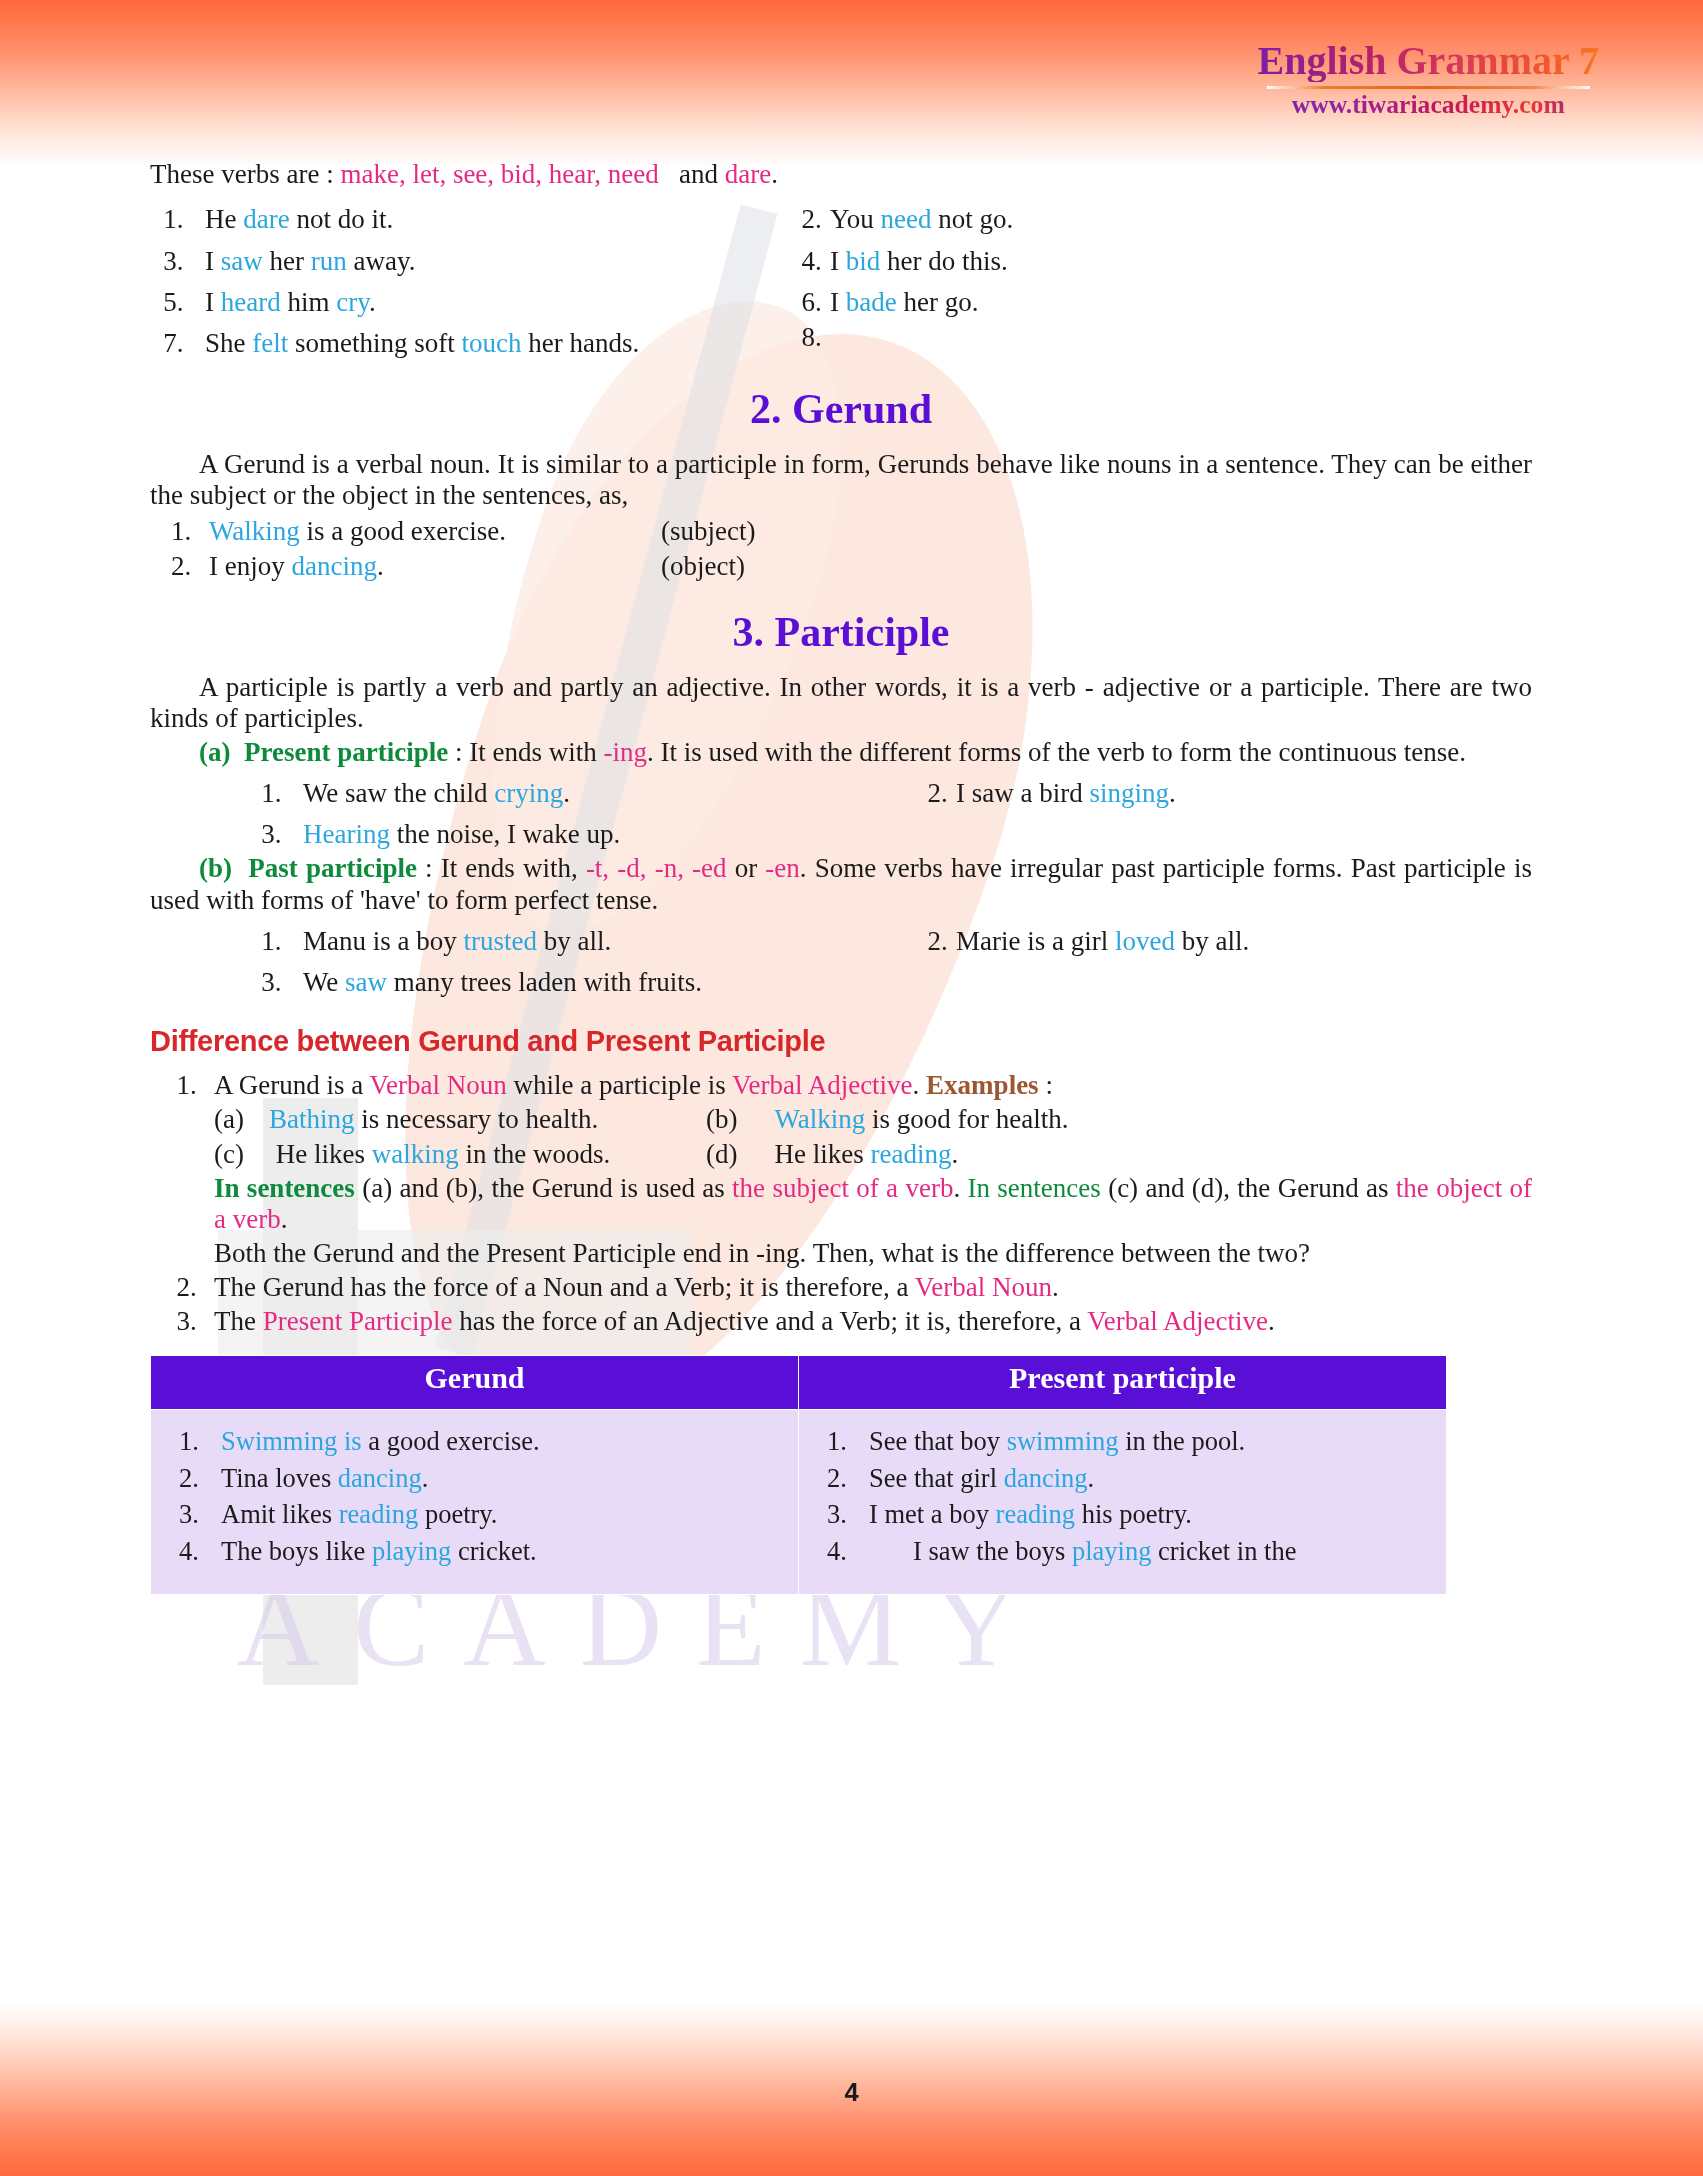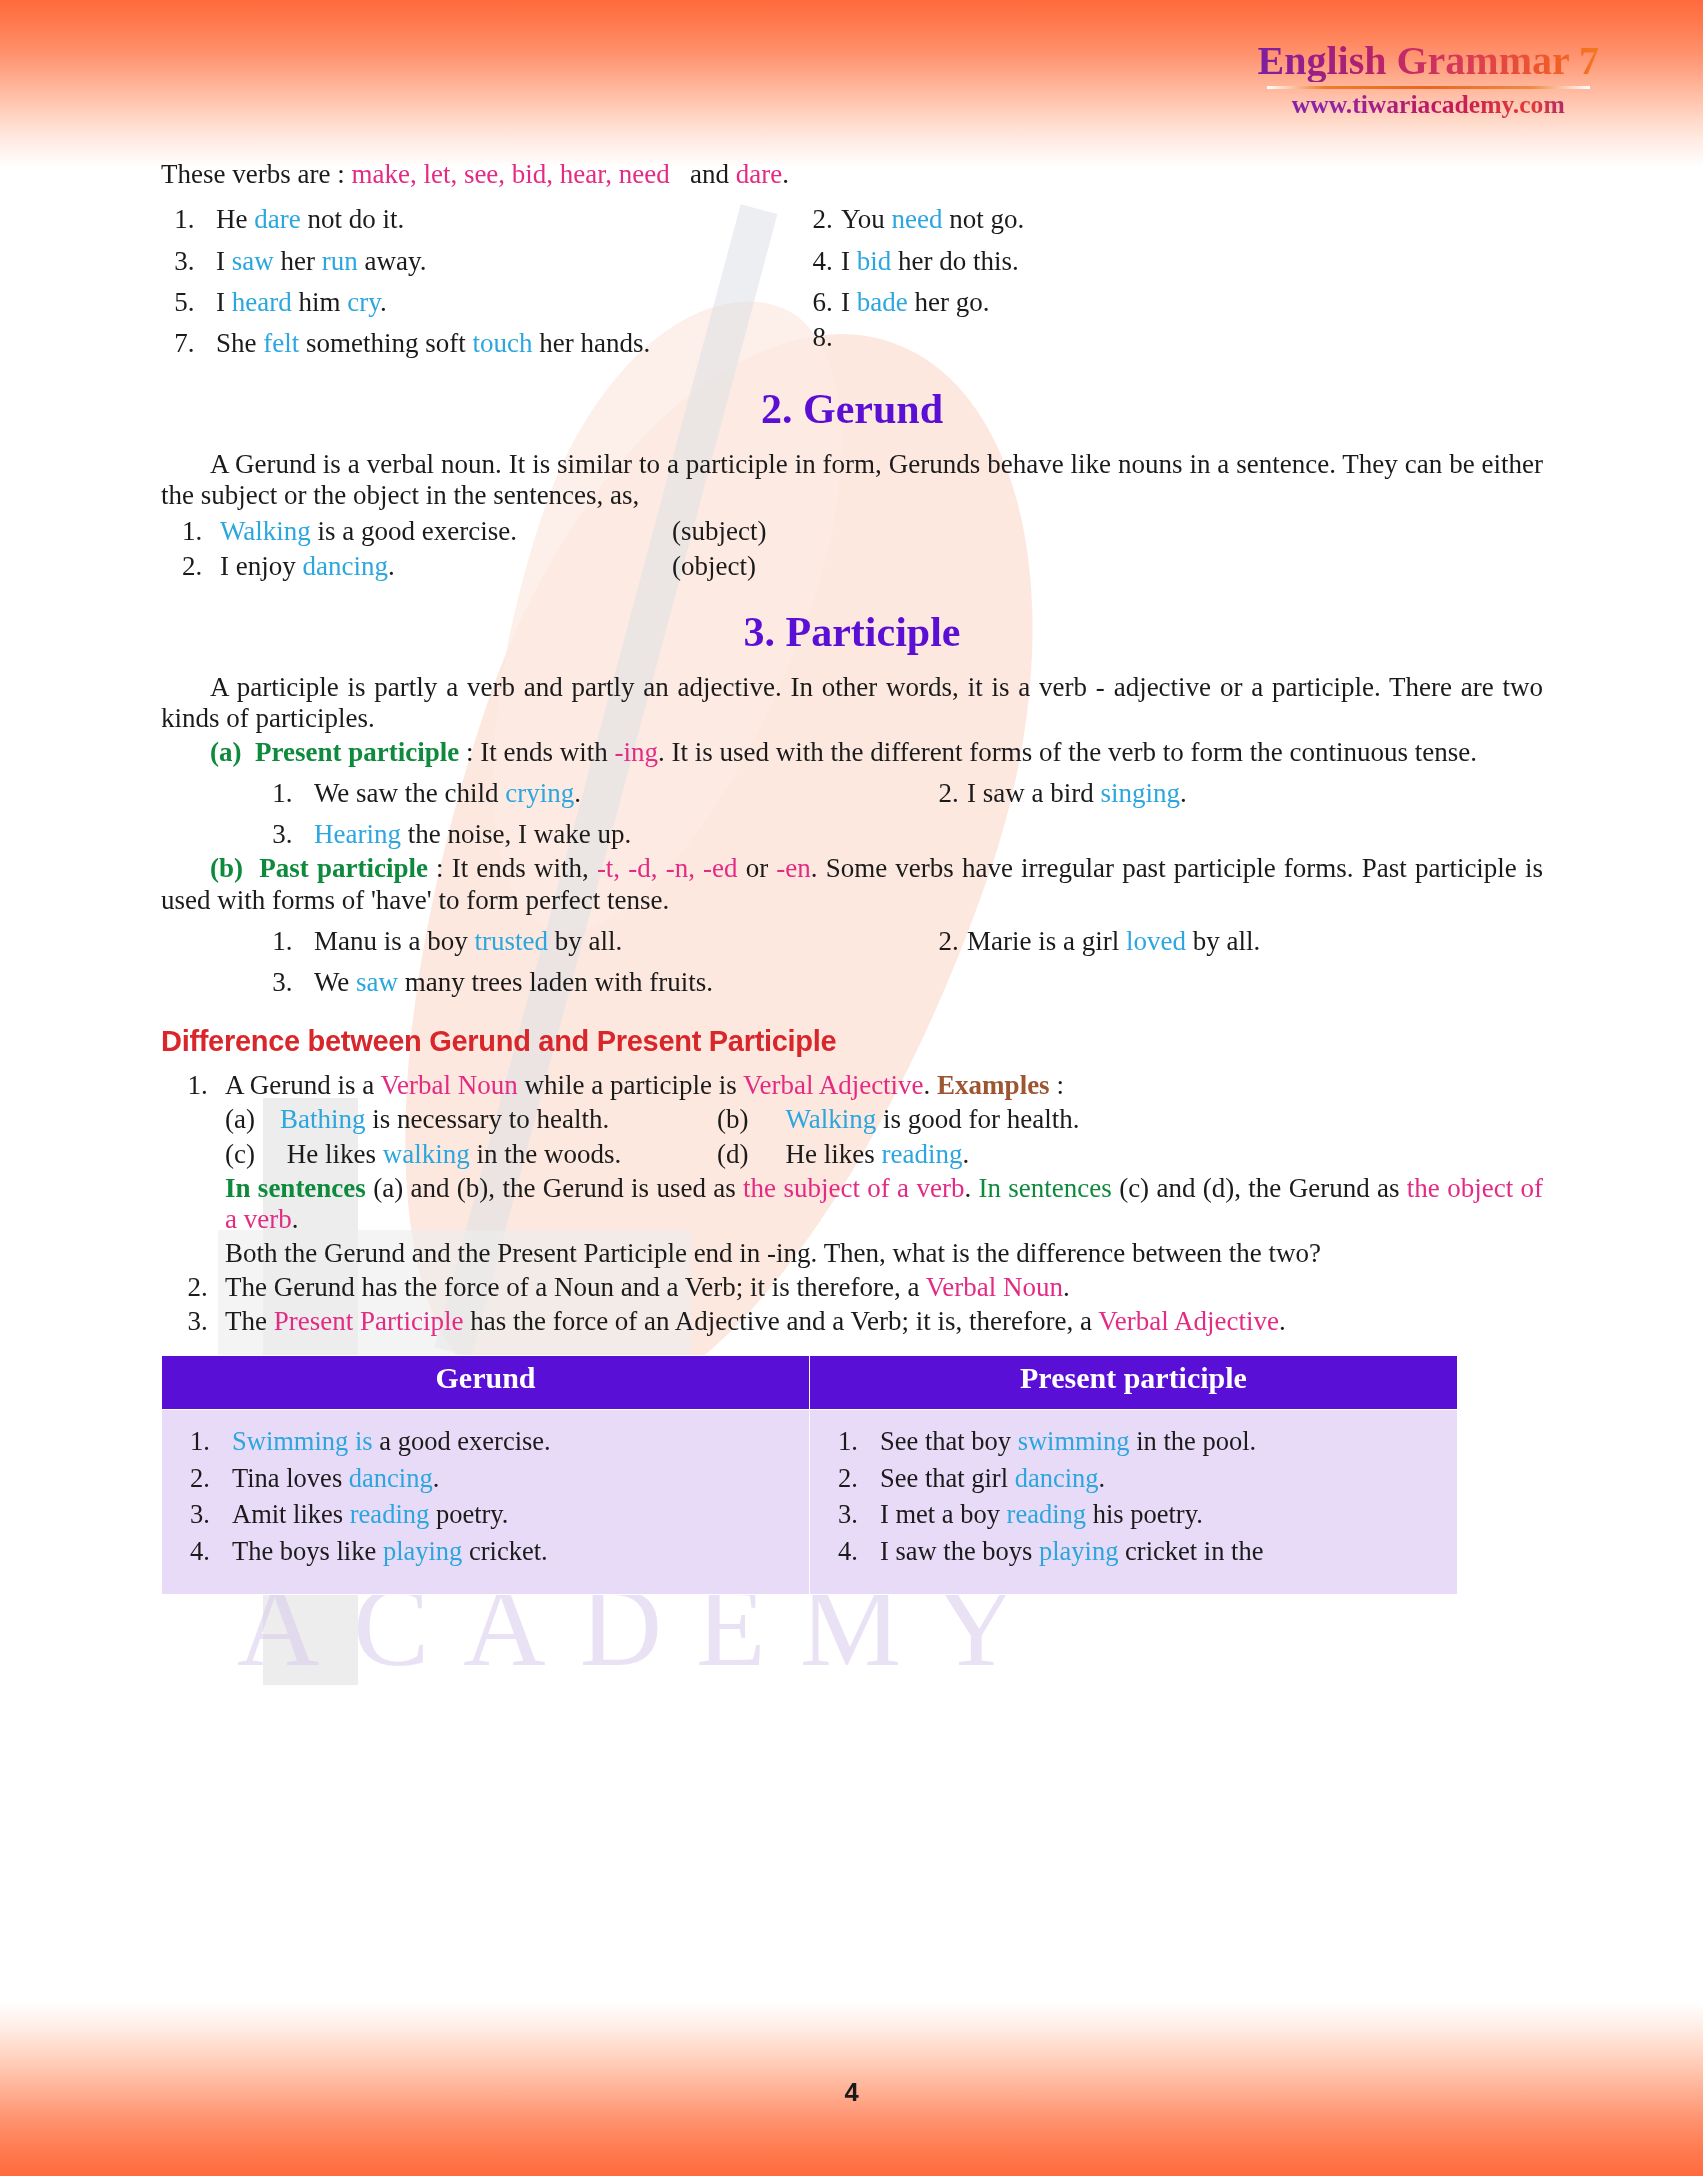--- a/index.html
+++ b/index.html
@@ -146,21 +146,21 @@
     background: linear-gradient(to right, #7B1FA2 0%, #8E24AA 20%, #C2185B 55%, #E53935 80%, #7B1FA2 100%);
     -webkit-background-clip: text;
     background-clip: text;
     color: transparent;
     -webkit-text-fill-color: transparent;
   }
 
   
   .content {
     position: absolute;
-    left: 161px;
+    left: 150px;
     top: 159px;
     width: 1382px;
     z-index: 3;
     color: #1B1B1B;
     font-size: 27px;
     line-height: 1.17;
   }
 
   .para {
     margin: 0 0 1.9px 0;
@@ -279,21 +279,21 @@
     align-items: baseline;
     padding: 2.8px 0;
     font-size: 26.5px;
   }
   .tcell-row .tn {
     flex: 0 0 70px;
     padding-left: 28px;
     box-sizing: border-box;
   }
   .tcell-row .tt { flex: 1; padding-right: 15px; }
-  .tcell-row.just .tt { text-align: justify; }
+  .tcell-row.just .tt { text-align: justify; margin-left: 44px; }
 
   
   .footer-page {
     position: absolute;
     left: 0;
     bottom: 70px;
     width: 1703px;
     text-align: center;
     font-family: "Liberation Sans", sans-serif;
     font-weight: 700;

